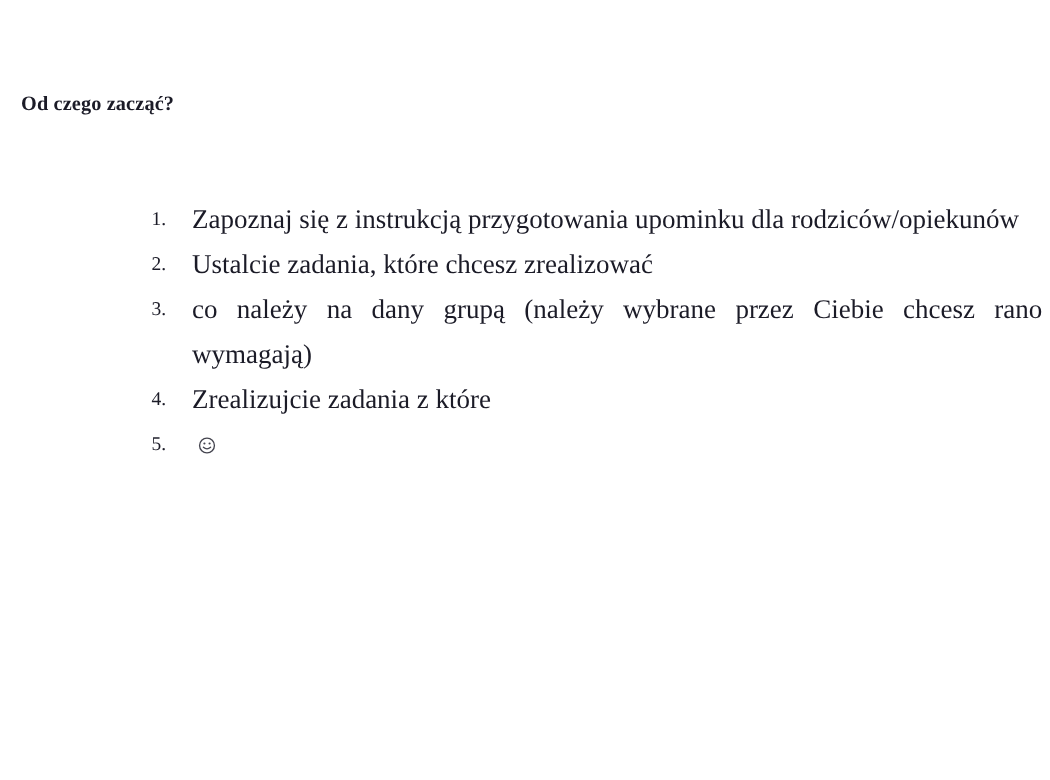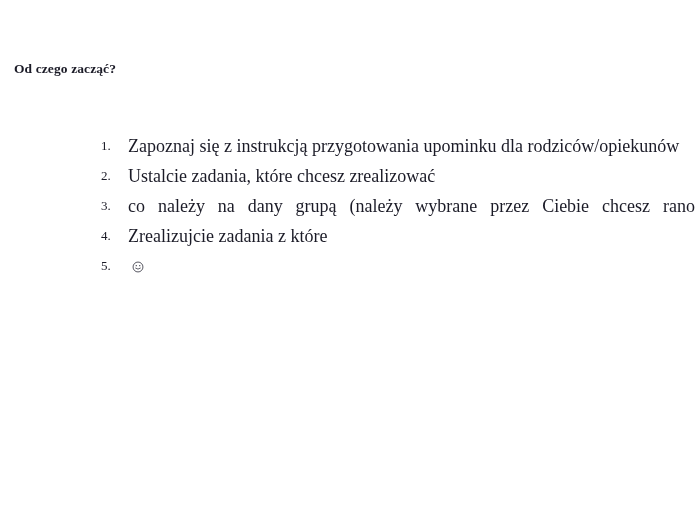--- a/index.html
+++ b/index.html
@@ -113,20 +113,21 @@
             <span>na</span>
             <span>dany</span>
             <span>grupą</span>
             <span>(należy</span>
             <span>wybrane</span>
             <span>przez</span>
             <span>Ciebie</span>
             <span>chcesz</span>
             <span>rano</span>
           </span>
+        <span class="line">wymagają)</span>
       </span>
     </li>
 
     <li class="list-item">
       <span class="item-number">4.</span>
       <span class="item-body">
         <span class="line">Zrealizujcie zadania z które</span>
       </span>
     </li>
 

